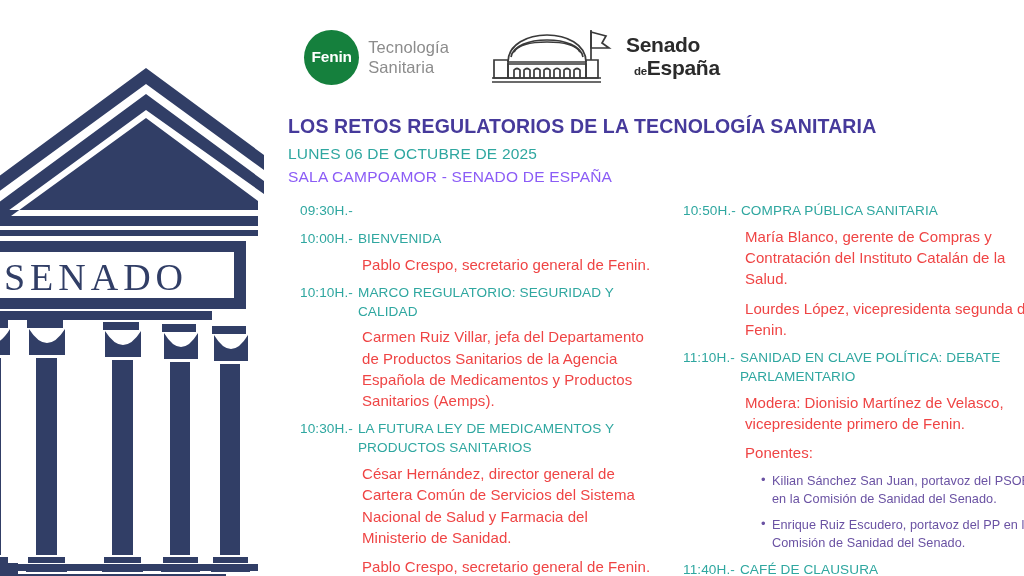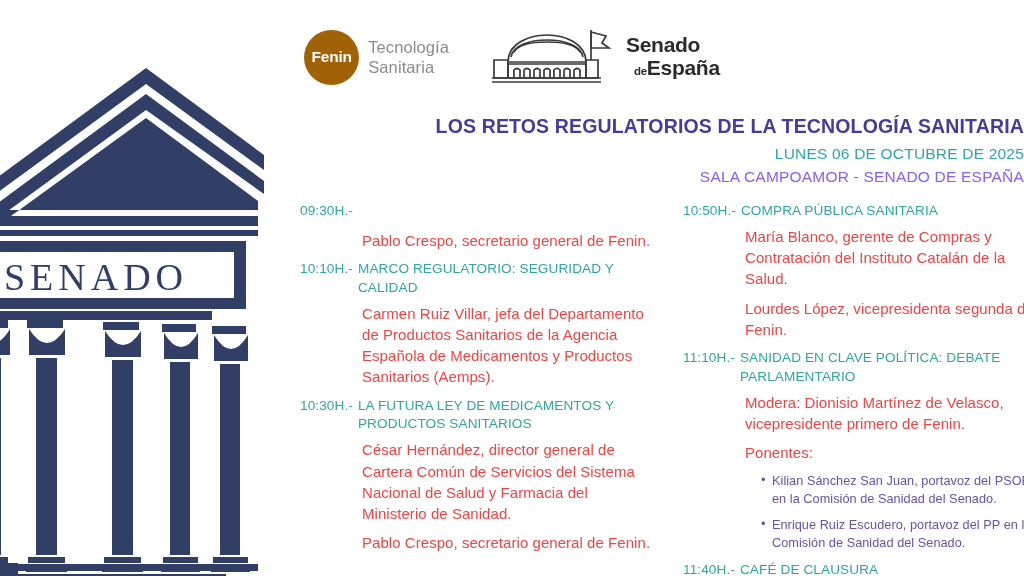--- a/index.html
+++ b/index.html
@@ -44,21 +44,21 @@
   }
 
   .logo-group { display: flex; align-items: center; }
 
   #fenin-logo { gap: 9px; }
 
   .fenin-circle {
     width: 55px;
     height: 55px;
     border-radius: 50%;
-    background: #a16207;
+    background: #15803d;
     display: flex;
     align-items: center;
     justify-content: center;
   }
   .fenin-circle span {
     color: #ffffff;
     font-size: 15.5px;
     font-weight: 700;
     letter-spacing: -0.2px;
   }
@@ -80,21 +80,21 @@
   .senado-wordmark .w1 { font-size: 21px; font-weight: 700; display: block; }
   .senado-wordmark .w2 { font-size: 21px; font-weight: 700; display: block; margin-left: 8px; }
   .senado-wordmark .w2 .de { font-size: 11.5px; font-weight: 700; }
 
   
   #title-block {
     position: absolute;
     left: 288px;
     top: 114px;
     width: 736px;
-    text-align: right;
+    text-align: left;
   }
   #main-title {
     color: #463a9b;
     font-size: 19.5px;
     font-weight: 700;
     letter-spacing: 0.15px;
     line-height: 1.25;
   }
   #subtitle-date {
     color: #2fa7a0;
@@ -315,20 +315,24 @@
 
     <div class="column">
 
       <div class="session">
         <div class="session-head">
           <span class="session-time">09:30H.-</span>
         </div>
       </div>
 
       <div class="session">
+        <div class="session-head">
+          <span class="session-time">10:00H.-</span>
+          <span class="session-title">BIENVENIDA</span>
+        </div>
         <div class="speakers">
           <div class="speaker">Pablo Crespo, secretario general de Fenin.</div>
         </div>
       </div>
 
       <div class="session">
         <div class="session-head">
           <span class="session-time">10:10H.-</span>
           <span class="session-title">MARCO REGULATORIO: SEGURIDAD Y CALIDAD</span>
         </div>

